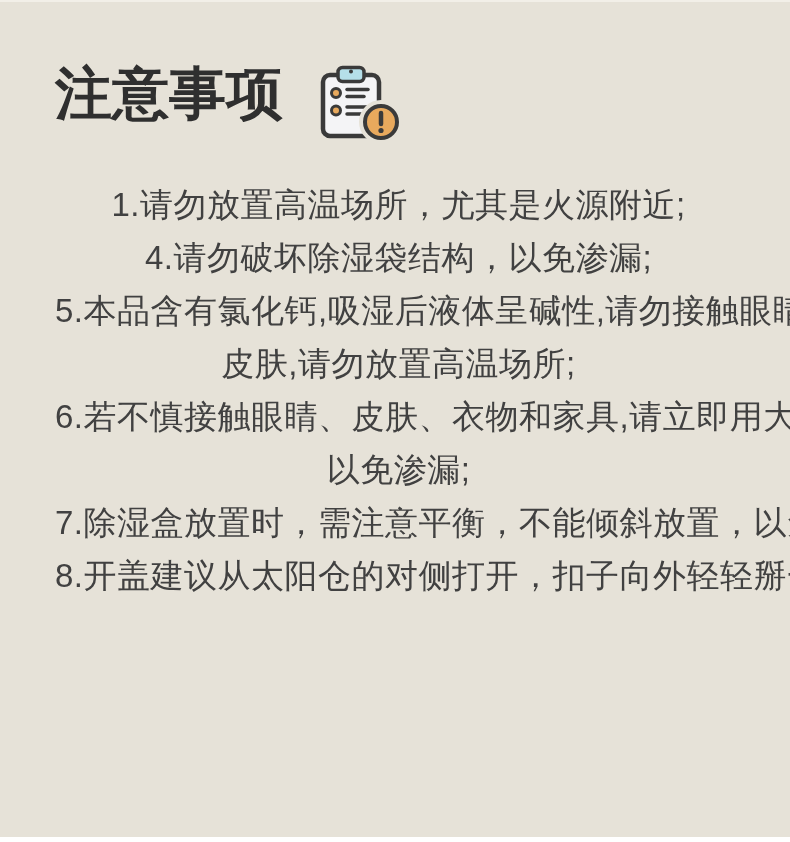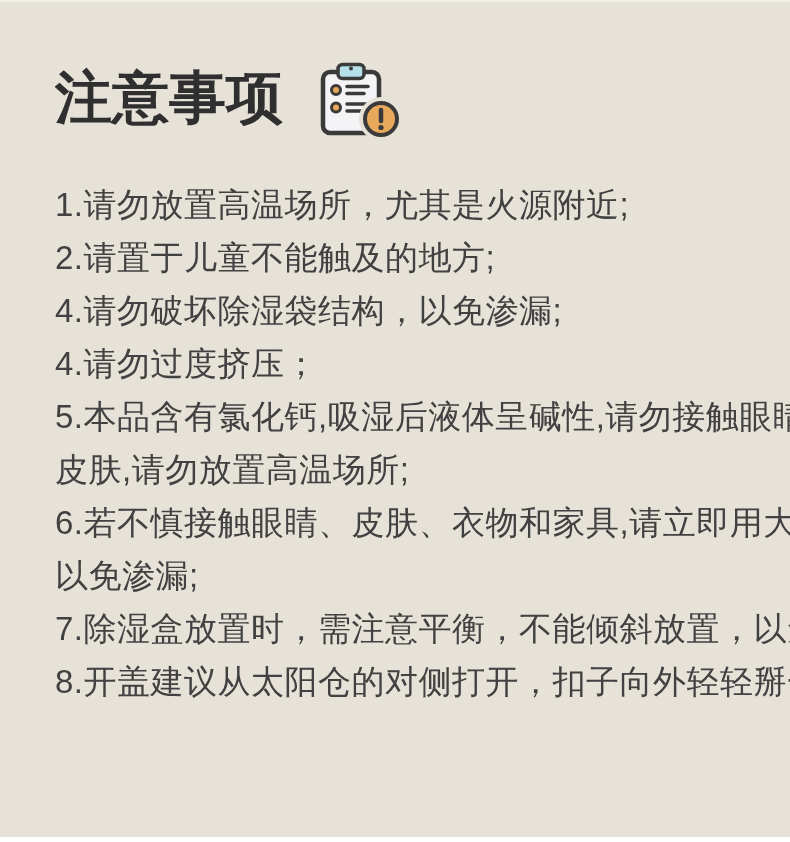--- a/index.html
+++ b/index.html
@@ -27,41 +27,43 @@
     background: #ffffff;
   }
   .content {
     position: absolute;
     top: 0; left: 0; right: 0;
     padding: 58px 48px 0 55px;
     box-sizing: border-box;
   }
   .header {
     display: flex;
-    align-items: center;
+    align-items: flex-start;
     height: 78px;
     margin-bottom: 42px;
+    font-family: Liberation Serif, serif;
   }
   .page-title {
     font-size: 57px;
     font-weight: 900;
     color: #2f2f2f;
     letter-spacing: 0px;
     line-height: 72px;
     white-space: nowrap;
   }
   .title-icon {
     margin-left: 34px;
     margin-top: 6px;
     width: 86px;
     height: 78px;
     flex: 0 0 auto;
   }
   .notice-list {
     margin-top: 0;
+    text-align: center;
   }
   .notice-line {
     font-size: 33px;
     font-weight: 400;
     color: #414141;
     line-height: 53px;
     height: 53px;
     white-space: nowrap;
     letter-spacing: 0.5px;
   }
@@ -98,31 +100,25 @@
       <circle cx="64" cy="66.5" r="2.6" fill="#3a3a3a"></circle>
     </svg>
   </div>
 
   <div class="notice-list">
 
     <div class="notice-item">
       <div class="notice-line">1.请勿放置高温场所，尤其是火源附近;</div>
     </div>
 
-    <div class="notice-item">
-      <div class="notice-line">2.请置于儿童不能触及的地方;</div>
-    </div>
 
     <div class="notice-item">
       <div class="notice-line">4.请勿破坏除湿袋结构，以免渗漏;</div>
     </div>
 
-    <div class="notice-item">
-      <div class="notice-line">4.请勿过度挤压；</div>
-    </div>
 
     <div class="notice-item">
       <div class="notice-line">5.本品含有氯化钙,吸湿后液体呈碱性,请勿接触眼睛和</div>
       <div class="notice-line">皮肤,请勿放置高温场所;</div>
     </div>
 
     <div class="notice-item">
       <div class="notice-line">6.若不慎接触眼睛、皮肤、衣物和家具,请立即用大量</div>
       <div class="notice-line">以免渗漏;</div>
     </div>

